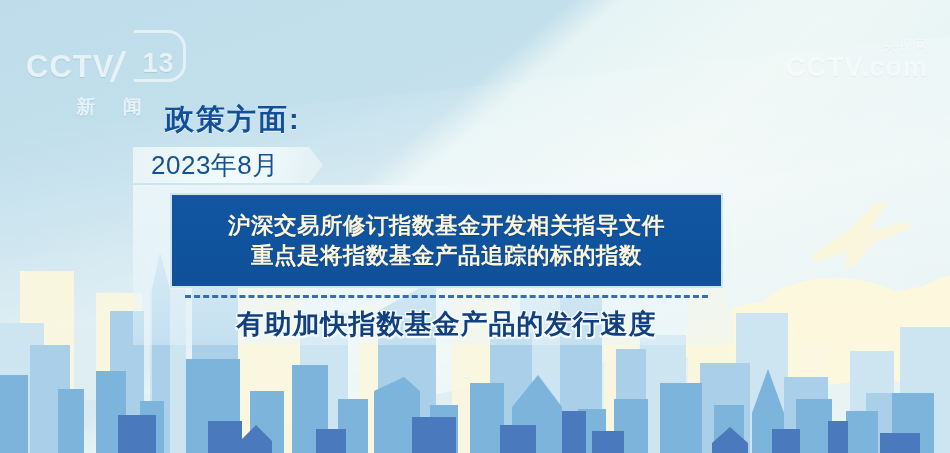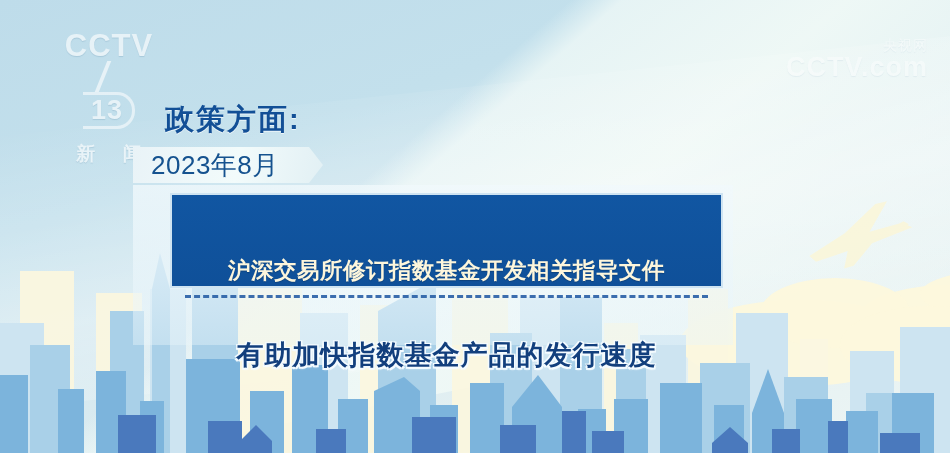--- a/index.html
+++ b/index.html
@@ -36,32 +36,31 @@
 
   
   .city{position:absolute;left:0;bottom:0;width:950px;height:260px;}
 
   
   .cctv-logo{
     position:absolute;left:26px;top:30px;width:166px;height:58px;
     opacity:.62;
   }
   .cctv-logo .row1{
-    display:flex;align-items:center;
+    display:flex;align-items:flex-end;
     font-size:31px;font-weight:bold;letter-spacing:1px;
     color:#ffffff;line-height:1;
     text-shadow:0 1px 1px rgba(120,160,185,.55);
-    flex-direction:column;
   }
   .cctv-logo .slash{
     display:inline-block;width:13px;height:31px;margin:0 1px 0 2px;
     border-left:4px solid #fff;transform:skewX(-22deg);
   }
   .cctv-logo .num{
-    display:inline-block;padding:2px 9px 2px 8px;
+    display:inline-block;padding:17px 9px 2px 8px;
     border:3px solid rgba(255,255,255,.9);border-left:none;
     border-radius:0 18px 18px 0;font-size:27px;
   }
   .cctv-logo .row2{
     margin-top:12px;text-align:center;color:#fff;font-size:19px;
     letter-spacing:11px;text-indent:11px;font-weight:bold;
     text-shadow:0 1px 1px rgba(120,160,185,.5);
   }
   .cctvcom{
     position:absolute;right:22px;top:38px;opacity:.40;text-align:right;
@@ -94,21 +93,21 @@
   }
   .datebar span{
     margin-left:18px;font-size:26px;color:#15528f;font-weight:500;letter-spacing:.5px;
   }
 
   .bluebox{
     position:absolute;left:170px;top:193px;width:553px;height:95px;
     background:linear-gradient(180deg,#1156a2 0%,#0f5099 100%);
     border:2px solid #cfe4f2;
     box-sizing:border-box;
-    display:flex;flex-direction:column;align-items:center;justify-content:flex-end;
+    display:flex;flex-direction:column;align-items:center;justify-content:center;
   }
   .bluebox .ln{
     color:#fdf6dc;font-size:22.5px;font-weight:bold;letter-spacing:.5px;
     line-height:30px;white-space:nowrap;
     text-shadow:0 1px 1px rgba(0,0,0,.18);
   }
   .bluebox .ln.n3{font-size:22.5px;}
 
   .dashed{
     position:absolute;left:185px;top:295px;width:523px;height:0;
@@ -116,21 +115,20 @@
   }
 
   .tagline{
     position:absolute;left:170px;top:306px;width:553px;
     text-align:center;
     font-size:27px;font-weight:bold;color:#123f7d;letter-spacing:1px;
     text-shadow:
       -1.5px -1.5px 0 #f4fbff, 1.5px -1.5px 0 #f4fbff,
       -1.5px  1.5px 0 #f4fbff, 1.5px  1.5px 0 #f4fbff,
        0 2px 2px rgba(255,255,255,.8);
-    margin-top: 31px;
   }
 </style>
 </head>
 <body>
 
 <div class="stage">
 
   <div class="sky"></div>
   <div class="sky-band"></div>
   <div class="sky-band2"></div>
@@ -253,19 +251,20 @@
   <div class="panel"></div>
 
   <div class="headline">政策方面:</div>
 
   <div class="datebar">
     <span>2023年8月</span>
   </div>
 
   <div class="bluebox">
     <div class="ln">沪深交易所修订指数基金开发相关指导文件</div>
+    <div class="ln">重点是将指数基金产品追踪的标的指数</div>
   </div>
 
   <div class="dashed"></div>
 
   <div class="tagline">有助加快指数基金产品的发行速度</div>
 
 </div>
 
 </body></html>

